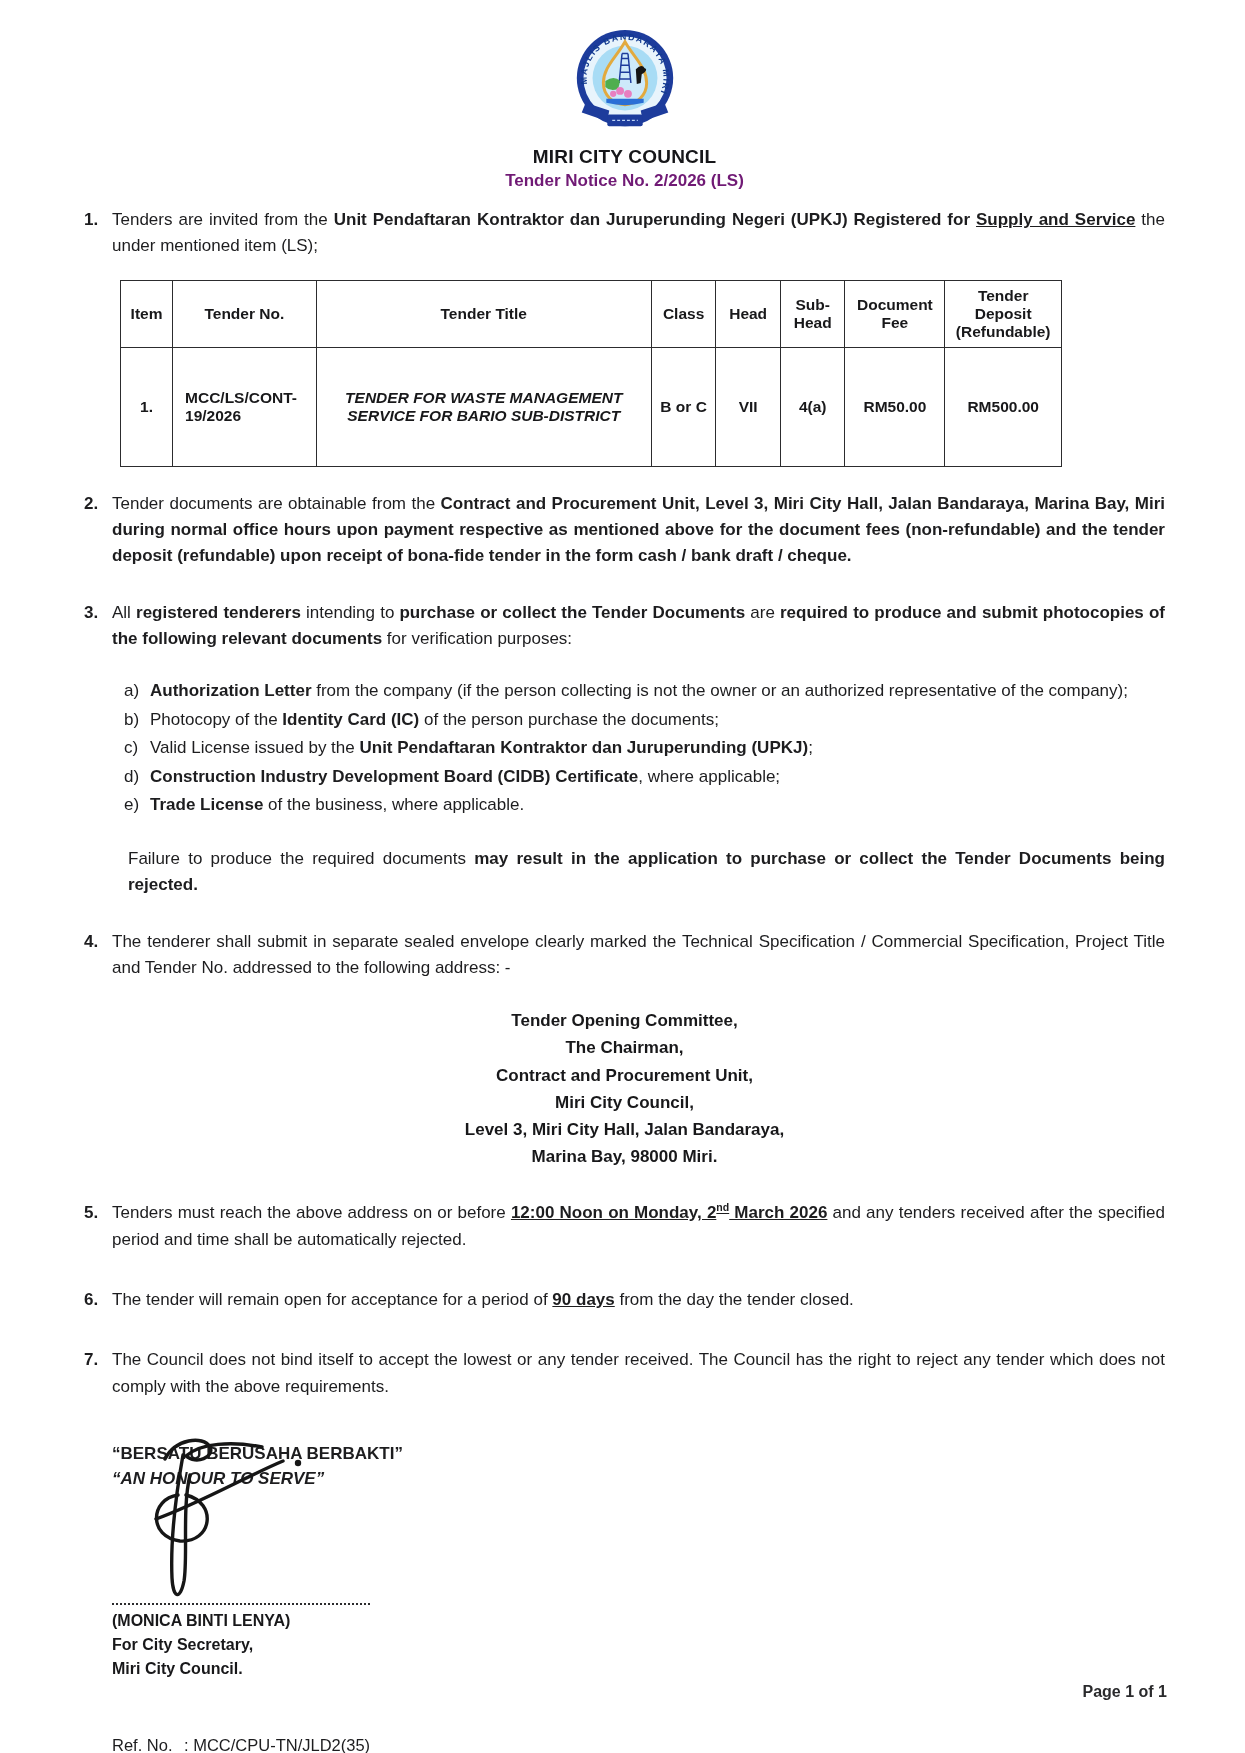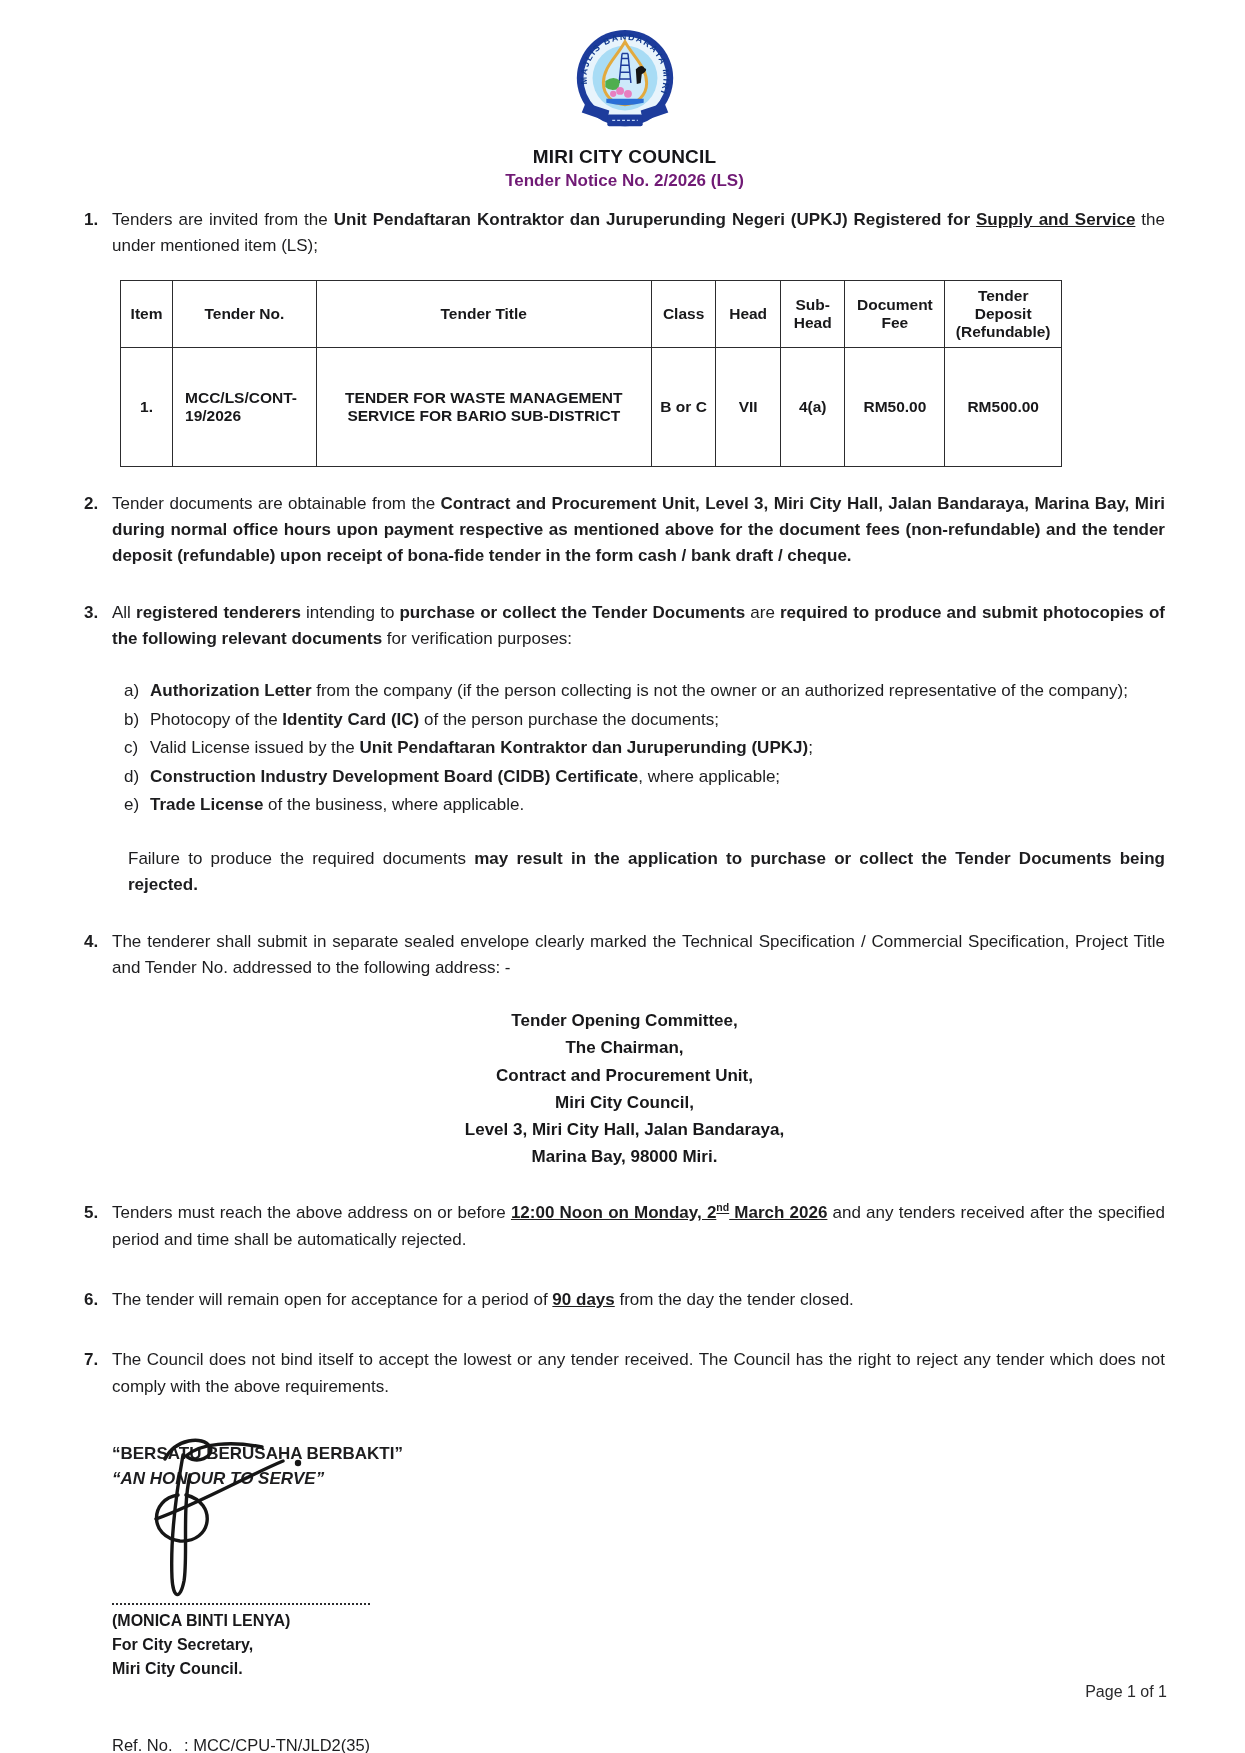--- a/index.html
+++ b/index.html
@@ -33,21 +33,21 @@
   .tender-table th,.tender-table td{
     border:1.6px solid #2c2c2e;
     font-size:15.5px;
     padding:6px 8px;
     vertical-align:middle;
     color:#18181a;
   }
   .tender-table th{font-weight:700;text-align:center;height:52px;}
   .tender-table td{height:74px;text-align:center;font-weight:700;}
   .td-no{text-align:left !important;padding-left:12px !important;}
-  .td-title{text-align:left;padding:22px 12px !important;}
+  .td-title{text-align:left;padding:22px 12px !important;font-style:italic;}
   .col-item{width:50px;}.col-no{width:138px;}.col-title{width:322px;}
   .col-class{width:62px;}.col-head{width:62px;}.col-sub{width:62px;}
   .col-fee{width:96px;}.col-dep{width:112px;}
   
   .sublist{margin:26px 0 0 40px;}
   .subitem{display:grid;grid-template-columns:26px 1fr;font-size:17px;line-height:1.5;margin-top:3px;}
   .subitem .body{text-align:justify;}
   .note{margin-left:44px;}
   
   .address{margin-top:26px;text-align:center;font-weight:700;font-size:17px;line-height:1.6;color:#18181a;}
@@ -56,21 +56,21 @@
   .slogan1{font-weight:700;}
   .slogan2{font-weight:700;font-style:italic;}
   .sig-block{position:relative;margin:0 0 0 28px;padding-top:112px;width:300px;}
   .sig-svg{position:absolute;left:8px;top:-58px;}
   .dotted-line{width:258px;border-bottom:2.5px dotted #2b2b2d;margin-bottom:4px;}
   .sig-name,.sig-role,.sig-org{font-weight:700;font-size:16px;line-height:1.5;color:#18181a;}
   
   .ref-block{margin:52px 0 0 28px;font-size:16.5px;line-height:1.55;}
   .ref-row{display:grid;grid-template-columns:72px auto;}
   
-  .page-footer{position:absolute;right:78px;bottom:52px;font-size:16px;font-weight:400;color:#2a2a2c;}
+  .page-footer{position:absolute;right:78px;bottom:52px;font-size:16px;font-weight:700;color:#2a2a2c;}
 </style>
 </head>
 <body>
 
 <div class="page">
   <div class="content">
 
     <header class="doc-header">
       <div class="logo-wrap">
         <svg viewBox="0 0 120 122" width="118" height="120" aria-hidden="true">

